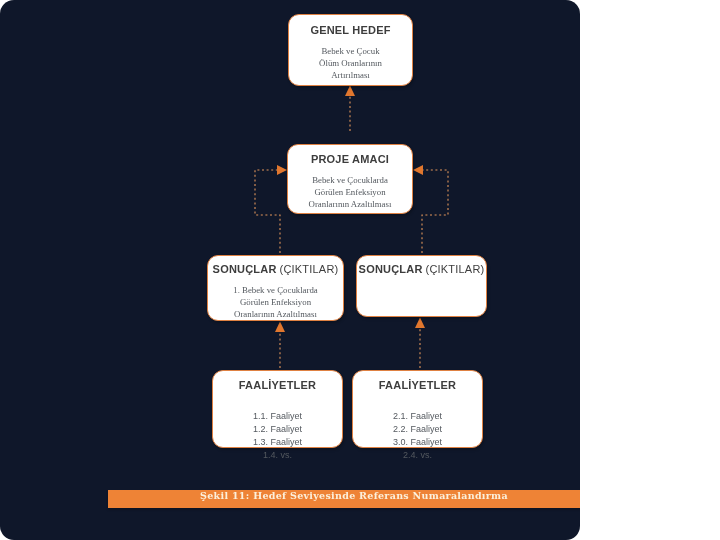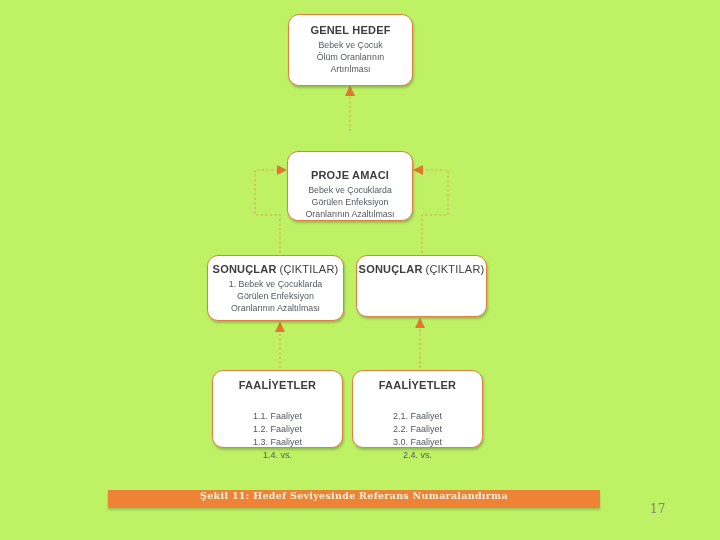--- a/index.html
+++ b/index.html
@@ -1,39 +1,40 @@
 <!DOCTYPE html>
 <html style="--box-border: #df8142; --arrow: #e1772e; --dotted: #e2965b; --title-text: #3d3d3d; --body-text: #54595f; --caption-bg: #ee8336; --caption-text: #fcf0dc; --page-num: #808080;"><head>
 <meta charset="utf-8">
 <style>
   html,body{margin:0;padding:0;background:#ffffff;}
   .slide{
-    position:relative;width:720px;height:540px;background:#bef264;overflow:hidden;
+    position:relative;width:580px;height:540px;background:#0f172a;overflow:hidden;
     font-family:"Liberation Sans",sans-serif;
+    border-radius:14px;
   }
   .conn-layer{position:absolute;left:0;top:0;width:720px;height:540px;}
   .conn{fill:none;stroke:var(--dotted,#e2965b);stroke-width:1.1;stroke-dasharray:2 2.6;}
   .arrowhead{fill:var(--arrow,#e1772e);stroke:none;}
   .node{
     position:absolute;background:#ffffff;
     border:1.5px solid var(--box-border,#df8142);
     border-radius:11px;
     box-shadow:1px 2px 2.5px rgba(0,0,0,0.22);
     display:flex;flex-direction:column;align-items:center;
     text-align:center;box-sizing:border-box;
   }
   .node-title{
     font-size:11px;font-weight:700;color:var(--title-text,#3d3d3d);
     letter-spacing:.2px;line-height:13px;white-space:nowrap;
   }
   .node-title .suffix{font-weight:400;margin-left:3px;}
-  .node-body{margin-top:2px;font-size:8.8px;color:var(--body-text,#54595f);line-height:12px;}
+  .node-body{margin-top:8px;font-size:8.8px;color:var(--body-text,#54595f);line-height:12px;font-family:Liberation Serif, serif;}
   .node-body div{white-space:nowrap;}
   .genel-hedef{left:288px;top:14px;width:125px;height:72px;padding-top:9px;}
-  .proje-amaci{left:287px;top:151px;width:126px;height:70px;padding-top:8px;justify-content:flex-end;}
+  .proje-amaci{left:287px;top:144px;width:126px;height:70px;padding-top:8px;}
   .sonuclar-left{left:207px;top:255px;width:137px;height:66px;padding-top:7px;}
   .sonuclar-right{left:356px;top:255px;width:131px;height:62px;padding-top:7px;}
   .faaliyetler-left{left:212px;top:370px;width:131px;height:78px;padding-top:8px;}
   .faaliyetler-right{left:352px;top:370px;width:131px;height:78px;padding-top:8px;}
   .items{margin-top:18px;font-size:9px;color:var(--body-text,#54595f);line-height:13px;}
   .caption-bar{
     position:absolute;left:108px;top:490px;width:492px;height:18px;
     background:var(--caption-bg,#ee8336);
     box-shadow:0 2px 2px rgba(0,0,0,0.18);
     display:flex;align-items:flex-start;justify-content:center;

